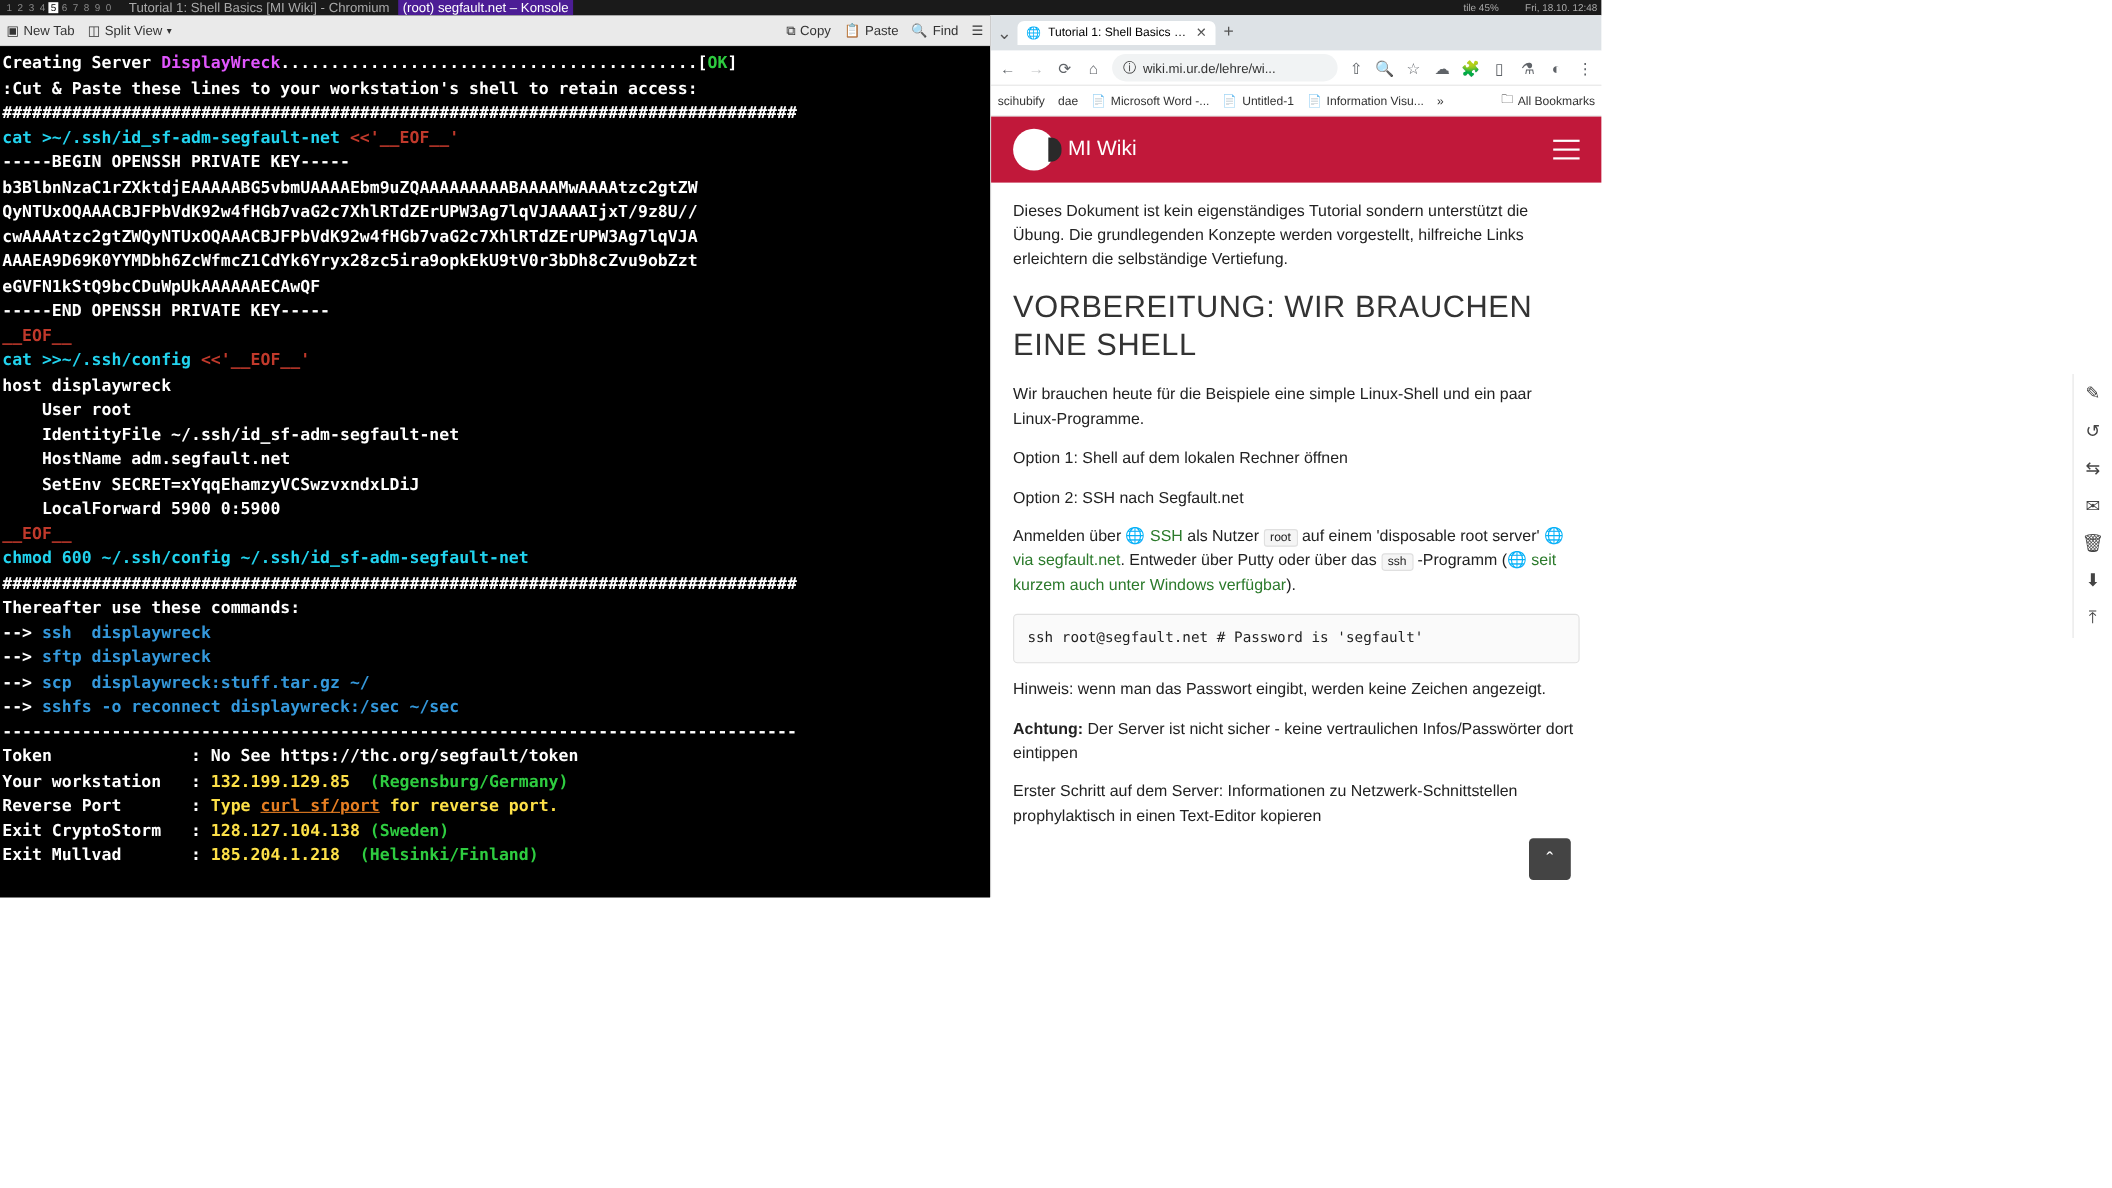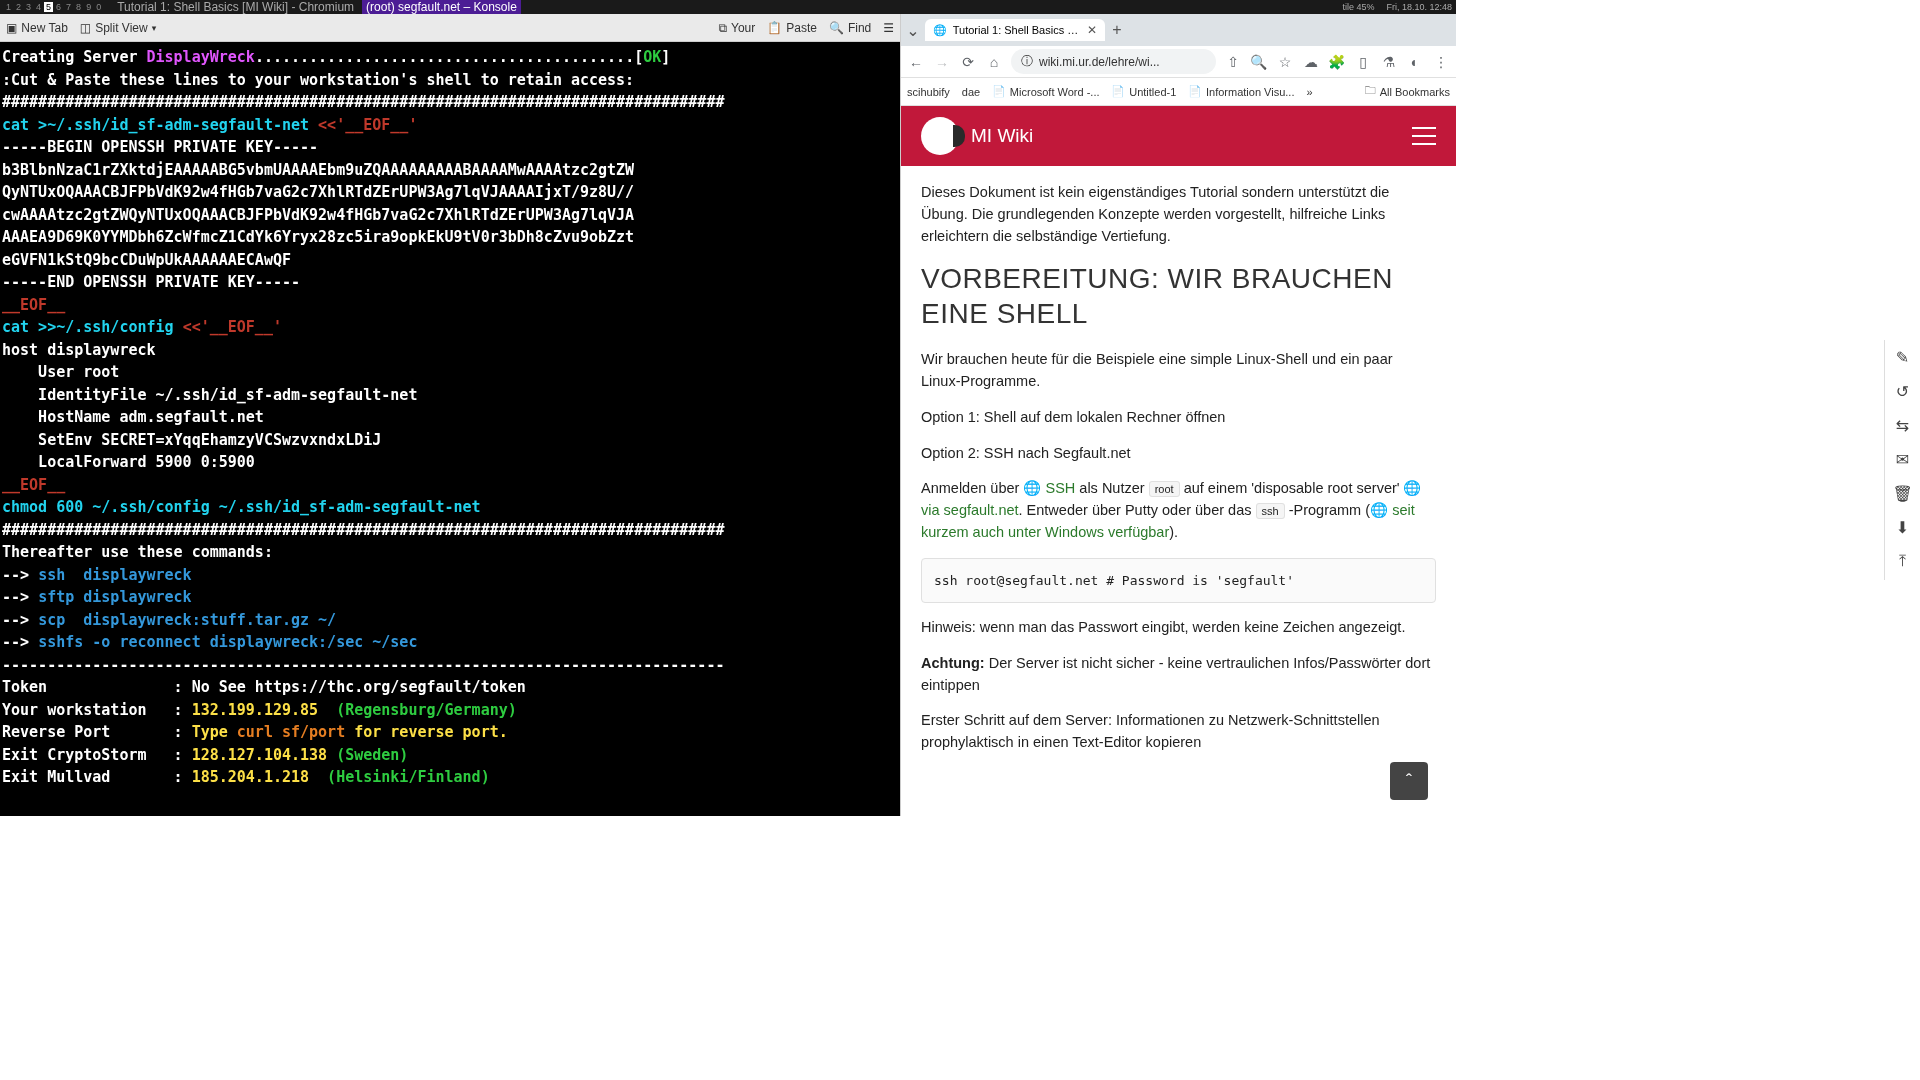--- a/index.html
+++ b/index.html
@@ -3,34 +3,34 @@
 <meta charset="utf-8">
 <style>
 * { margin: 0; padding: 0; box-sizing: border-box; }
 body { font-family: sans-serif; width: 1456px; height: 816px; overflow: hidden; background: #fff; }
 .topbar { height: 14px; background: #1a1a1a; display: flex; align-items: center; font-size: 9px; color: #888; padding: 0 4px; justify-content: space-between; }
 .workspaces { display: flex; gap: 1px; }
 .workspaces span { padding: 0 2px; }
 .workspaces .active { background: #fff; color: #000; }
 .topbar-tabs { display: flex; gap: 4px; margin-left: 10px; }
 .topbar-tabs span { color: #aaa; font-size: 12px; padding: 0 4px; }
-.topbar-right { display: flex; gap: 12px; color: #aaa; }
+.topbar-right { display: flex; gap: 24px; color: #aaa; }
 .main { display: flex; height: 802px; }
 .left { width: 900px; display: flex; flex-direction: column; background: #000; }
 .konsole-toolbar { height: 28px; background: #eaeaea; display: flex; align-items: center; padding: 0 6px; gap: 12px; font-size: 12px; color: #333; border-bottom: 1px solid #ccc; }
 .konsole-toolbar .tb-item { display: flex; align-items: center; gap: 4px; cursor: pointer; }
 .konsole-toolbar .spacer { flex: 1; }
 .terminal { flex: 1; background: #000; padding: 4px 2px; font-family: 'DejaVu Sans Mono', monospace; font-size: 15px; line-height: 1.5; color: #fff; font-weight: bold; overflow: hidden; }
 .terminal .c-green { color: #2ecc40; }
 .terminal .c-red { color: #c0392b; }
 .terminal .c-blue { color: #3498db; }
 .terminal .c-cyan { color: #22d3ee; }
 .terminal .c-yellow { color: #fde047; }
 .terminal .c-magenta { color: #e056fd; }
-.terminal .c-orange { color: #e67e22; }
+.terminal .c-orange { color: #e67e22; text-decoration: underline; }
 .right { flex: 1; display: flex; flex-direction: column; background: #fff; border-left: 1px solid #ccc; }
 .browser-tabs { height: 32px; background: #dde2e6; display: flex; align-items: center; padding: 0 4px; gap: 4px; }
 .tab-nav { width: 16px; height: 16px; display: flex; align-items: center; justify-content: center; color: #555; cursor: pointer; }
 .tab { background: #fff; border-radius: 6px 6px 0 0; padding: 4px 8px; display: flex; align-items: center; gap: 6px; font-size: 11px; max-width: 180px; }
 .tab .title { overflow: hidden; text-overflow: ellipsis; white-space: nowrap; }
 .tab .close { color: #555; cursor: pointer; font-size: 12px; }
 .browser-toolbar { height: 32px; background: #fff; display: flex; align-items: center; padding: 0 6px; gap: 8px; border-bottom: 1px solid #e0e0e0; }
 .nav-btn { width: 18px; height: 18px; display: flex; align-items: center; justify-content: center; color: #5f6368; cursor: pointer; font-size: 14px; }
 .addr { flex: 1; background: #f1f3f4; border-radius: 14px; padding: 4px 10px; font-size: 12px; color: #333; display: flex; align-items: center; gap: 6px; }
 .bookmarks { height: 28px; background: #fff; display: flex; align-items: center; padding: 0 6px; gap: 12px; font-size: 11px; color: #333; border-bottom: 1px solid #e0e0e0; overflow: hidden; }
@@ -90,21 +90,21 @@
           <span>New Tab</span>
         </div>
       <div class="tb-item">
           <span>◫</span>
           <span>Split View</span>
           <span style="font-size:9px">▾</span>
         </div>
       <div class="spacer"></div>
       <div class="tb-item">
           <span>⧉</span>
-          <span>Your</span>
+          <span>Copy</span>
         </div>
       <div class="tb-item">
           <span>📋</span>
           <span>Paste</span>
         </div>
       <div class="tb-item">
           <span>🔍</span>
           <span>Find</span>
         </div>
       <div class="tb-item">☰</div>

